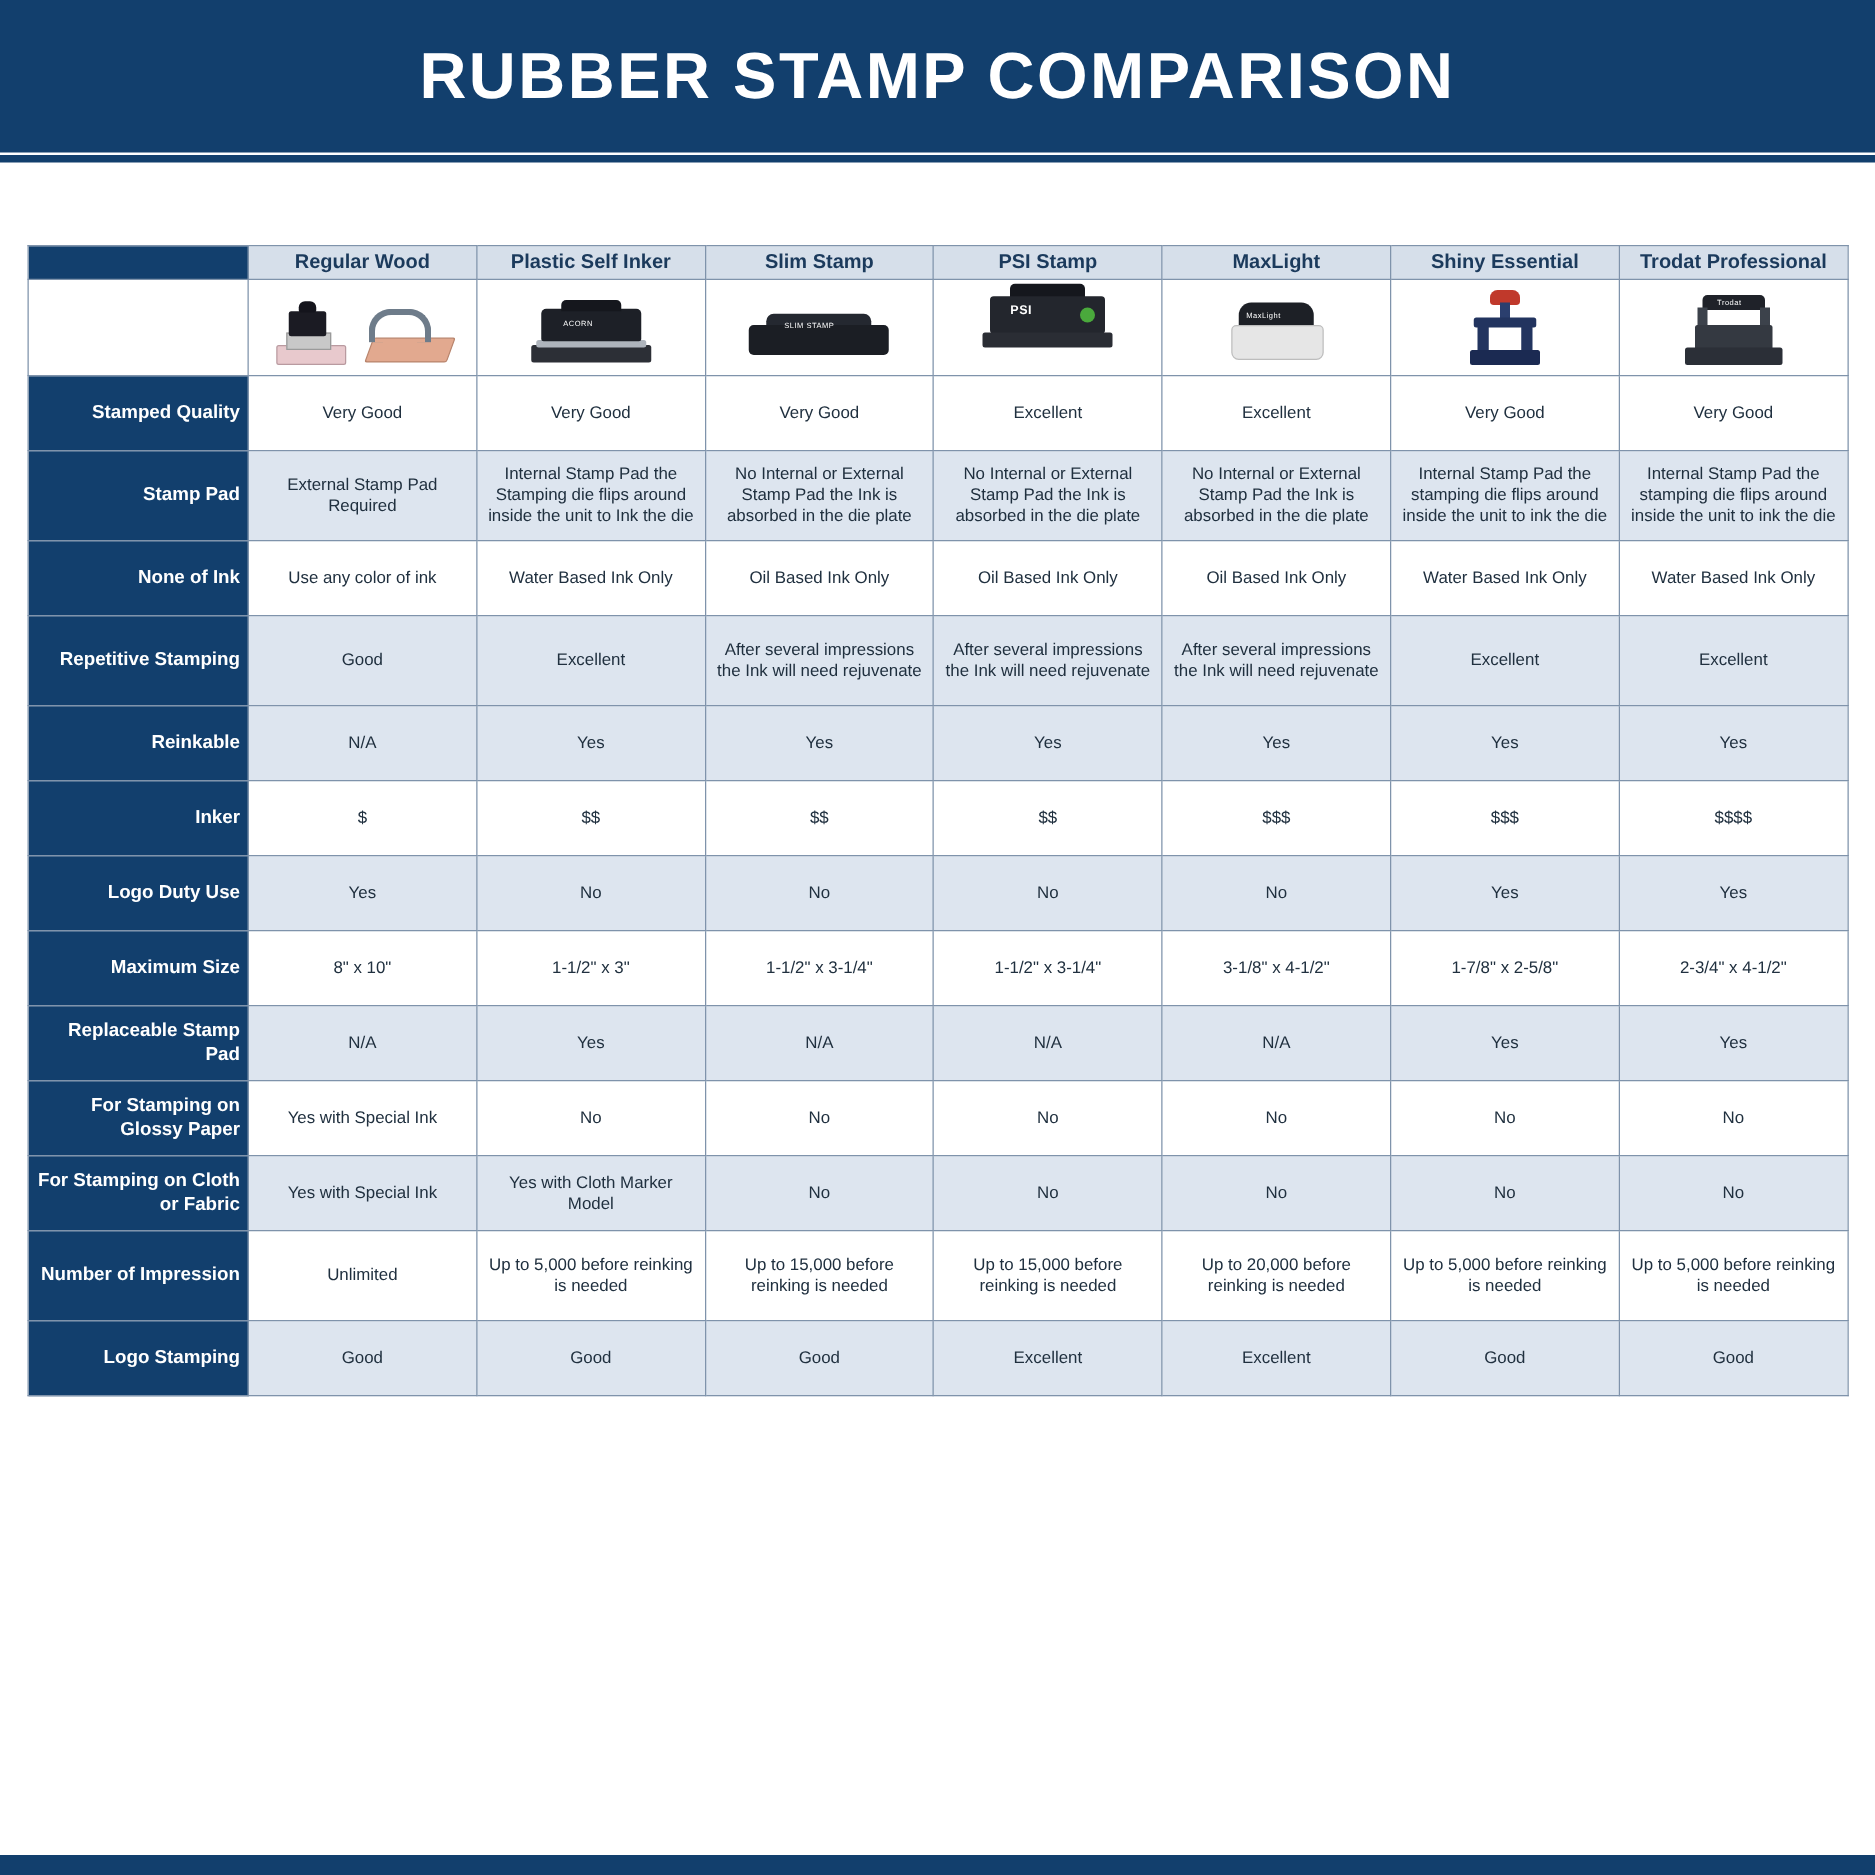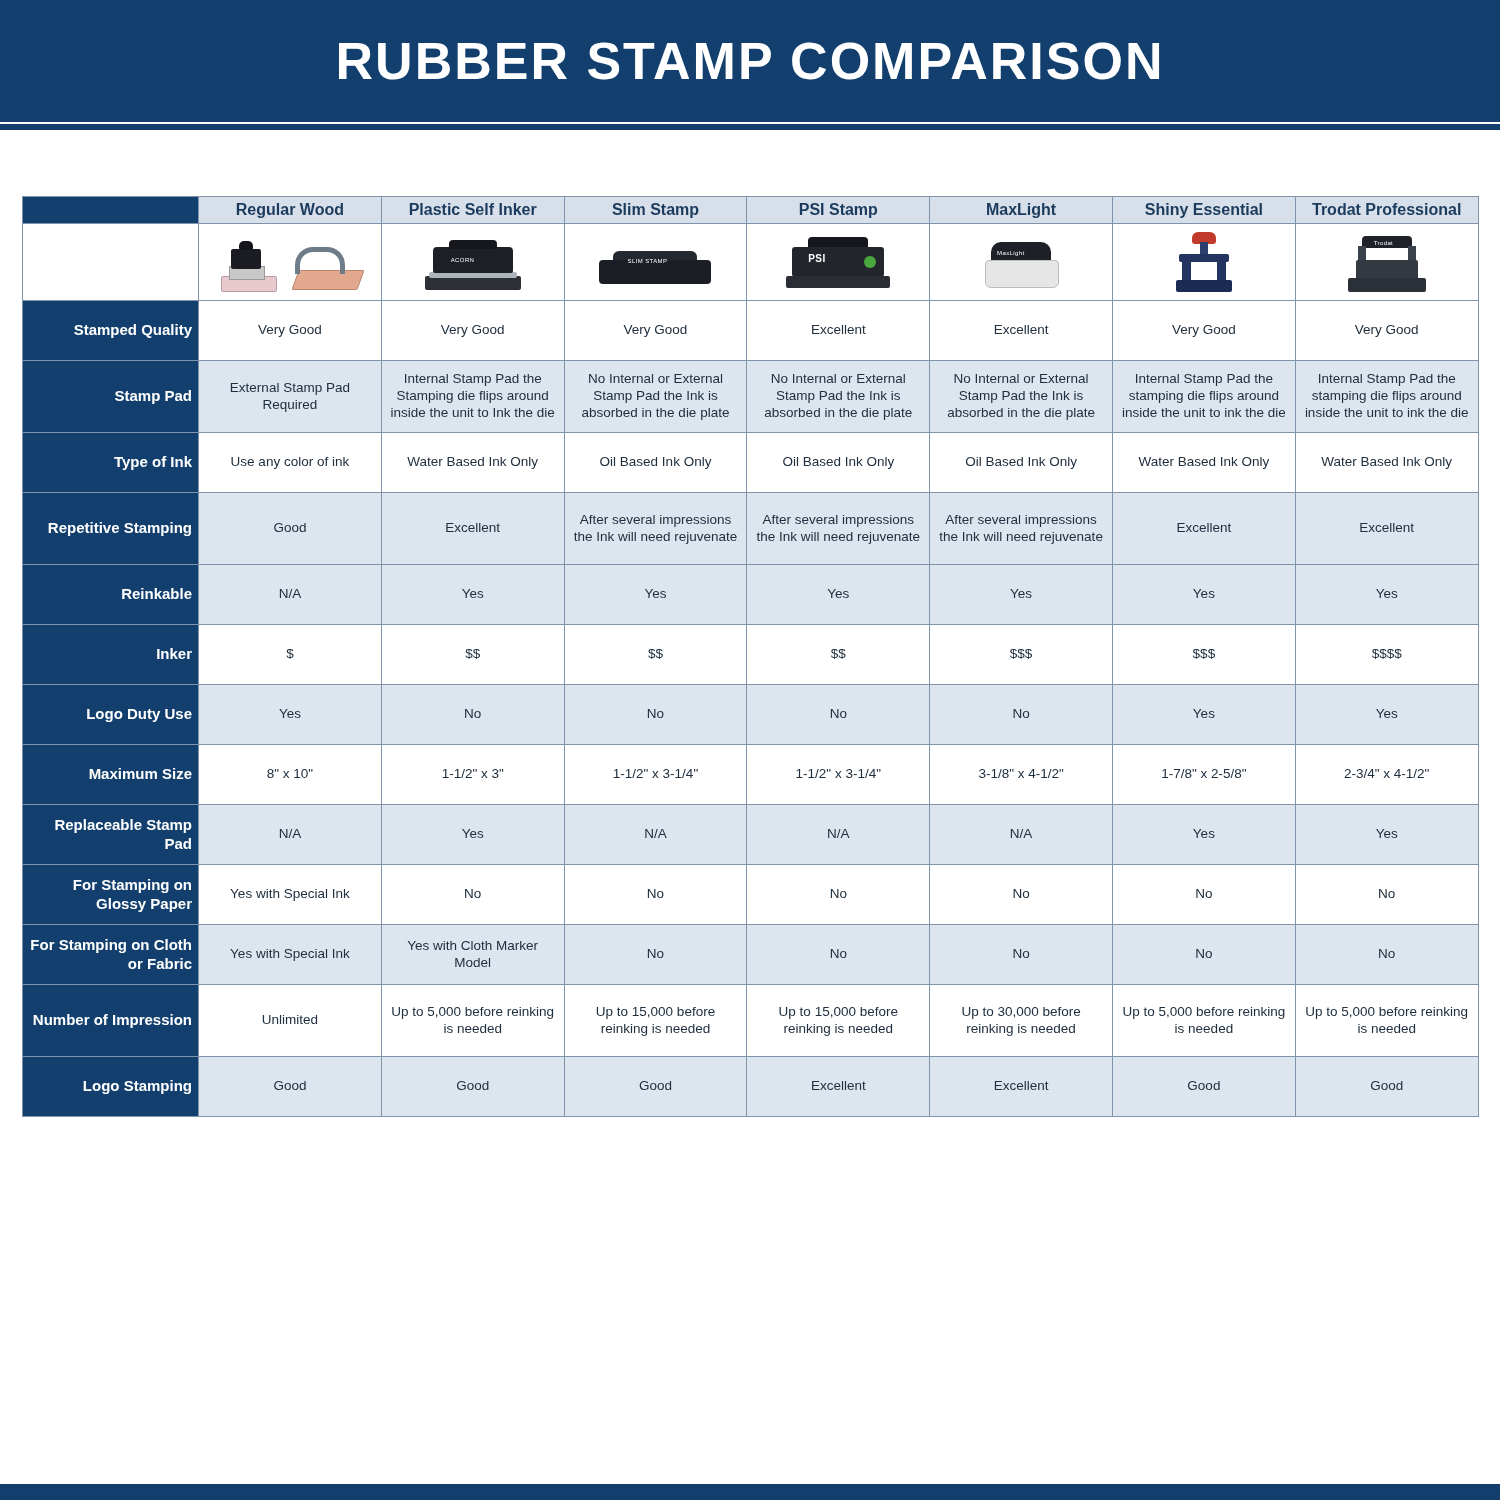--- a/index.html
+++ b/index.html
@@ -192,21 +192,21 @@
     background: #1b1e24; border-radius: 4px;
   }
   .slim-top {
     position: absolute; bottom: 21px; left: 14px; width: 84px; height: 12px;
     background: #242830; border-radius: 6px 6px 0 0;
   }
 
   
   .psi {
     position: absolute; left: 50%; transform: translateX(-50%);
-    bottom: 8px; width: 104px; height: 54px;
+    bottom: 18px; width: 104px; height: 54px;
   }
   .psi-base {
     position: absolute; bottom: 0; left: 0; width: 104px; height: 12px;
     background: #2a2d34; border-radius: 2px;
   }
   .psi-body {
     position: absolute; bottom: 11px; left: 6px; width: 92px; height: 30px;
     background: #23262d; border-radius: 3px;
   }
   .psi-top {
@@ -394,21 +394,21 @@
           <td class="datacell">External Stamp Pad Required</td>
           <td class="datacell">Internal Stamp Pad the Stamping die flips around inside the unit to Ink the die</td>
           <td class="datacell">No Internal or External Stamp Pad the Ink is absorbed in the die plate</td>
           <td class="datacell">No Internal or External Stamp Pad the Ink is absorbed in the die plate</td>
           <td class="datacell">No Internal or External Stamp Pad the Ink is absorbed in the die plate</td>
           <td class="datacell">Internal Stamp Pad the stamping die flips around inside the unit to ink the die</td>
           <td class="datacell">Internal Stamp Pad the stamping die flips around inside the unit to ink the die</td>
         </tr>
 
         <tr class="rowA h-sm">
-          <td class="rowhead-cell">Type of Ink</td>
+          <td class="rowhead-cell">None of Ink</td>
           <td class="datacell">Use any color of ink</td>
           <td class="datacell">Water Based Ink Only</td>
           <td class="datacell">Oil Based Ink Only</td>
           <td class="datacell">Oil Based Ink Only</td>
           <td class="datacell">Oil Based Ink Only</td>
           <td class="datacell">Water Based Ink Only</td>
           <td class="datacell">Water Based Ink Only</td>
         </tr>
 
         <tr class="rowB h-md">
@@ -499,21 +499,21 @@
           <td class="datacell">No</td>
           <td class="datacell">No</td>
         </tr>
 
         <tr class="rowA h-md">
           <td class="rowhead-cell">Number of Impression</td>
           <td class="datacell">Unlimited</td>
           <td class="datacell">Up to 5,000 before reinking is needed</td>
           <td class="datacell">Up to 15,000 before reinking is needed</td>
           <td class="datacell">Up to 15,000 before reinking is needed</td>
-          <td class="datacell">Up to 30,000 before reinking is needed</td>
+          <td class="datacell">Up to 20,000 before reinking is needed</td>
           <td class="datacell">Up to 5,000 before reinking is needed</td>
           <td class="datacell">Up to 5,000 before reinking is needed</td>
         </tr>
 
         <tr class="rowB h-sm">
           <td class="rowhead-cell">Logo Stamping</td>
           <td class="datacell">Good</td>
           <td class="datacell">Good</td>
           <td class="datacell">Good</td>
           <td class="datacell">Excellent</td>

